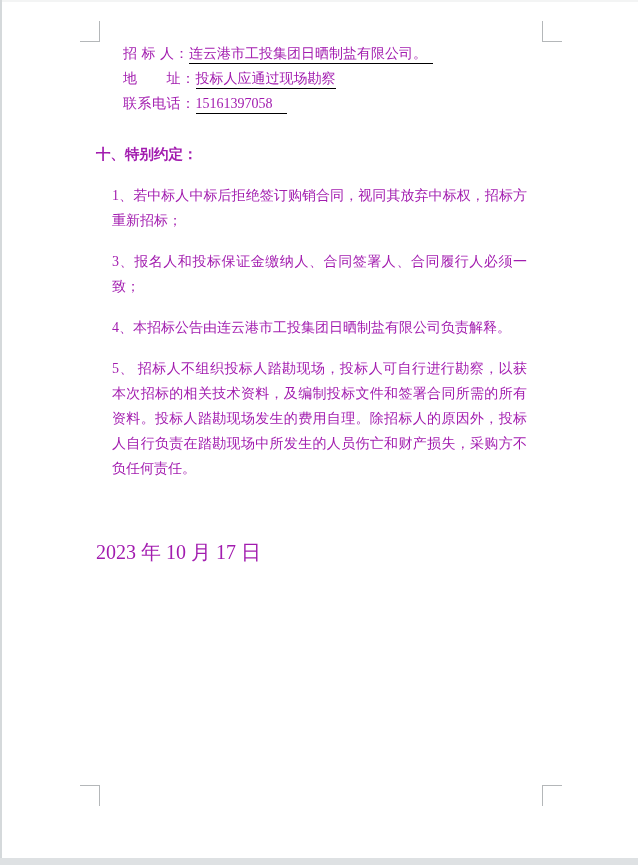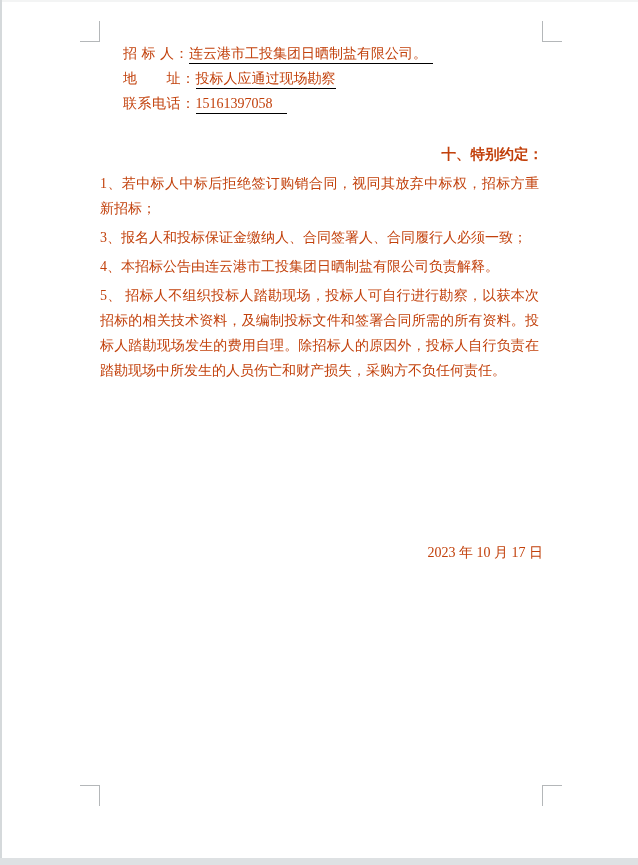--- a/index.html
+++ b/index.html
@@ -7,21 +7,21 @@
     padding: 0;
     background: #ffffff;
   }
   .page {
     position: relative;
     width: 638px;
     height: 865px;
     background: #ffffff;
     overflow: hidden;
     font-family: "Liberation Serif", "DejaVu Serif", serif;
-    color: #c2410c;
+    color: #a21caf;
   }
   
   .edge-top    { position: absolute; left: 0; top: 0; width: 638px; height: 2px; background: #f3f4f4; }
   .edge-left   { position: absolute; left: 0; top: 0; width: 2px; height: 858px; background: #d5d9db; }
   .bottom-band { position: absolute; left: 0; top: 858px; width: 638px; height: 7px; background: #dee1e3; }
 
   
   .crop { position: absolute; width: 20px; height: 21px; box-sizing: border-box; }
   .crop-tl { left: 80px;  top: 21px;  border-right: 1px solid #b4b7b9; border-bottom: 1px solid #b4b7b9; }
   .crop-tr { left: 542px; top: 21px;  border-left:  1px solid #b4b7b9; border-bottom: 1px solid #b4b7b9; }
@@ -51,47 +51,46 @@
   
   .heading {
     position: absolute;
     left: 96px;
     top: 142px;
     width: 447px;
     font-size: 14.5px;
     line-height: 25px;
     font-weight: 700;
     font-family: "DejaVu Sans", "Liberation Sans", sans-serif;
-    text-align: right;
   }
   .clauses {
     position: absolute;
     left: 96px;
     top: 167px;
     width: 447px;
     font-size: 14px;
     line-height: 25px;
     text-align: justify;
   }
   .clause {
-    margin: 4px;
+    margin: 16px;
     padding: 0;
     word-break: break-all;
     text-justify: inter-character;
   }
 
   
   .date-line {
     position: absolute;
     left: 96px;
     top: 540px;
     width: 447px;
-    font-size: 14px;
+    font-size: 20px;
     line-height: 25px;
-    text-align: right;
+    text-align: left;
   }
 </style>
 </head>
 <body>
 
 <div class="page">
 
   <div class="edge-top"></div>
   <div class="edge-left"></div>
   <div class="bottom-band"></div>

